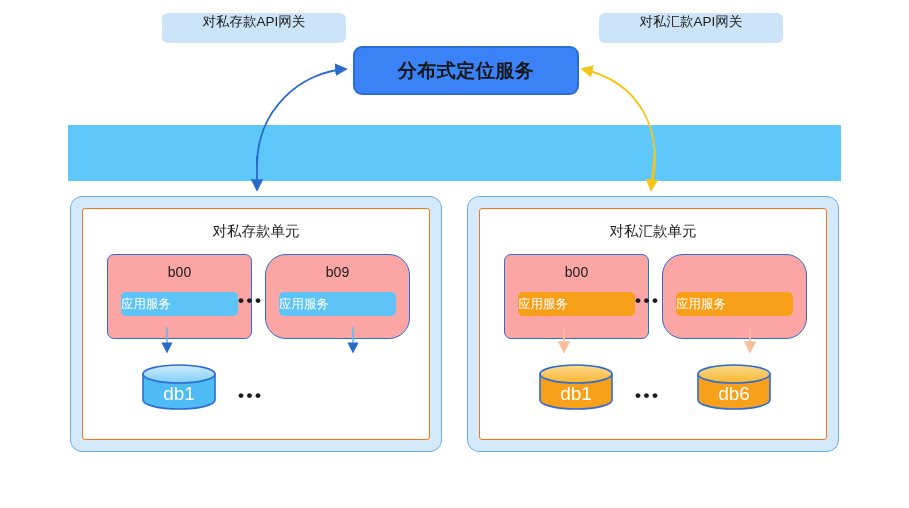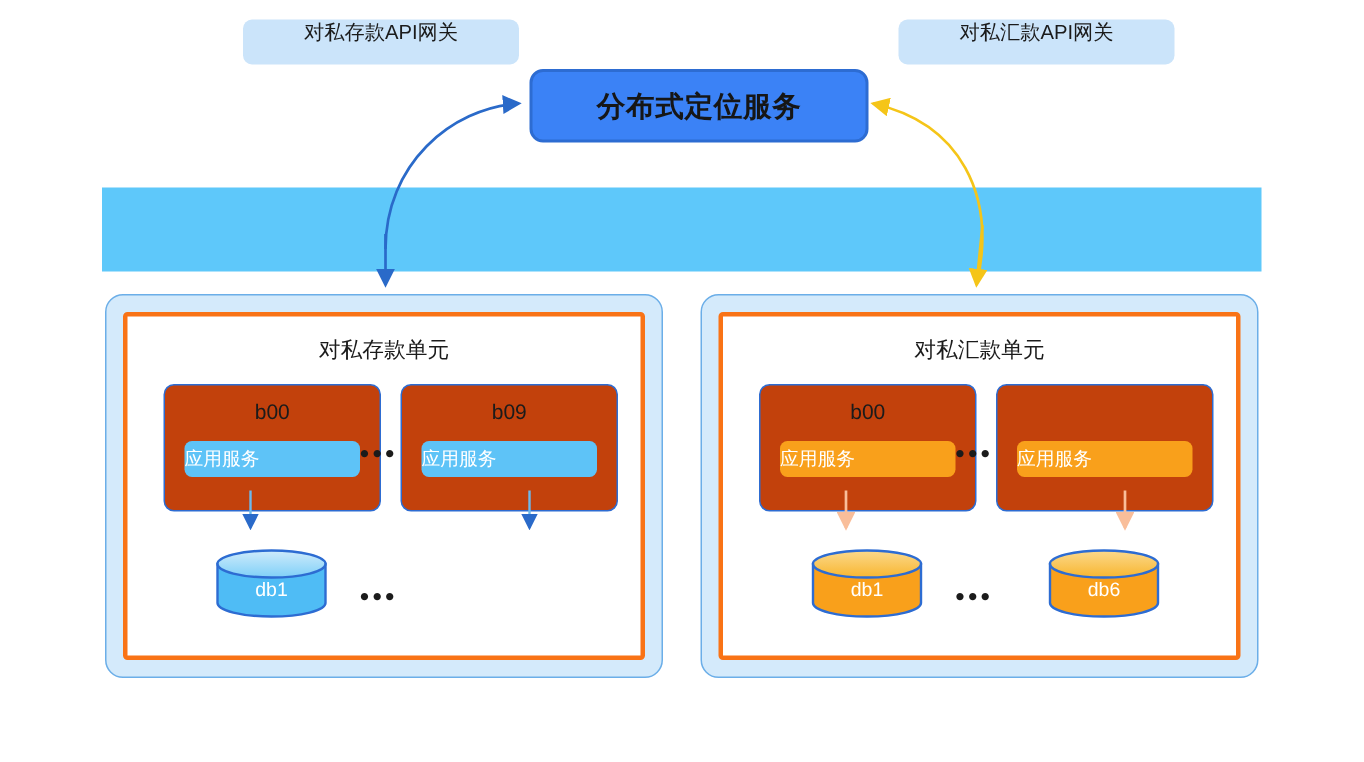--- a/index.html
+++ b/index.html
@@ -98,49 +98,49 @@
   #unit-outer-left  { left: 70px; }
   #unit-outer-right { left: 467px; padding-left: 44px; }
 
   .unit-inner {
     position: absolute;
     left: 11px;
     top: 11px;
     right: 11px;
     bottom: 11px;
     background: #ffffff;
-    border: 3px solid #f97316;
+    border: 1px solid #f97316;
     border-radius: 3px;
     box-sizing: border-box;
   }
 
   .unit-title {
     position: absolute;
     top: 13px;
     left: 0;
     right: 0;
     text-align: center;
     font-size: 14.5px;
     color: #1b1b1b;
   }
 
   
   .bnode {
     position: absolute;
     top: 45px;
     width: 145px;
     height: 85px;
-    background: #c2410c;
+    background: #fca5a5;
     border: 1.6px solid #2D6CD2;
     border-radius: 7px;
     box-sizing: border-box;
     z-index: 6;
   }
   .bnode-left  { left: 24px; }
-  .bnode-right { left: 182px; }
+  .bnode-right { left: 182px; border-radius: 21px; }
 
   .bnode-label {
     position: absolute;
     top: 9px;
     left: 0;
     right: 0;
     text-align: center;
     font-size: 14px;
     color: #1b1b1b;
   }
@@ -187,21 +187,21 @@
   .db-right { left: 216px; }
   .db-cyl  { top: 155px; }
 
   .db-cyl svg { display: block; }
   .db-label {
     position: absolute;
     left: 0;
     right: 0;
     top: 19px;
     text-align: center;
-    font-size: 13px;
+    font-size: 19px;
     color: #ffffff;
     pointer-events: none;
   }
 </style>
 </head>
 <body>
 
 <div id="diagram-root">
 
   <svg id="connector-layer" viewBox="0 0 909 508">

